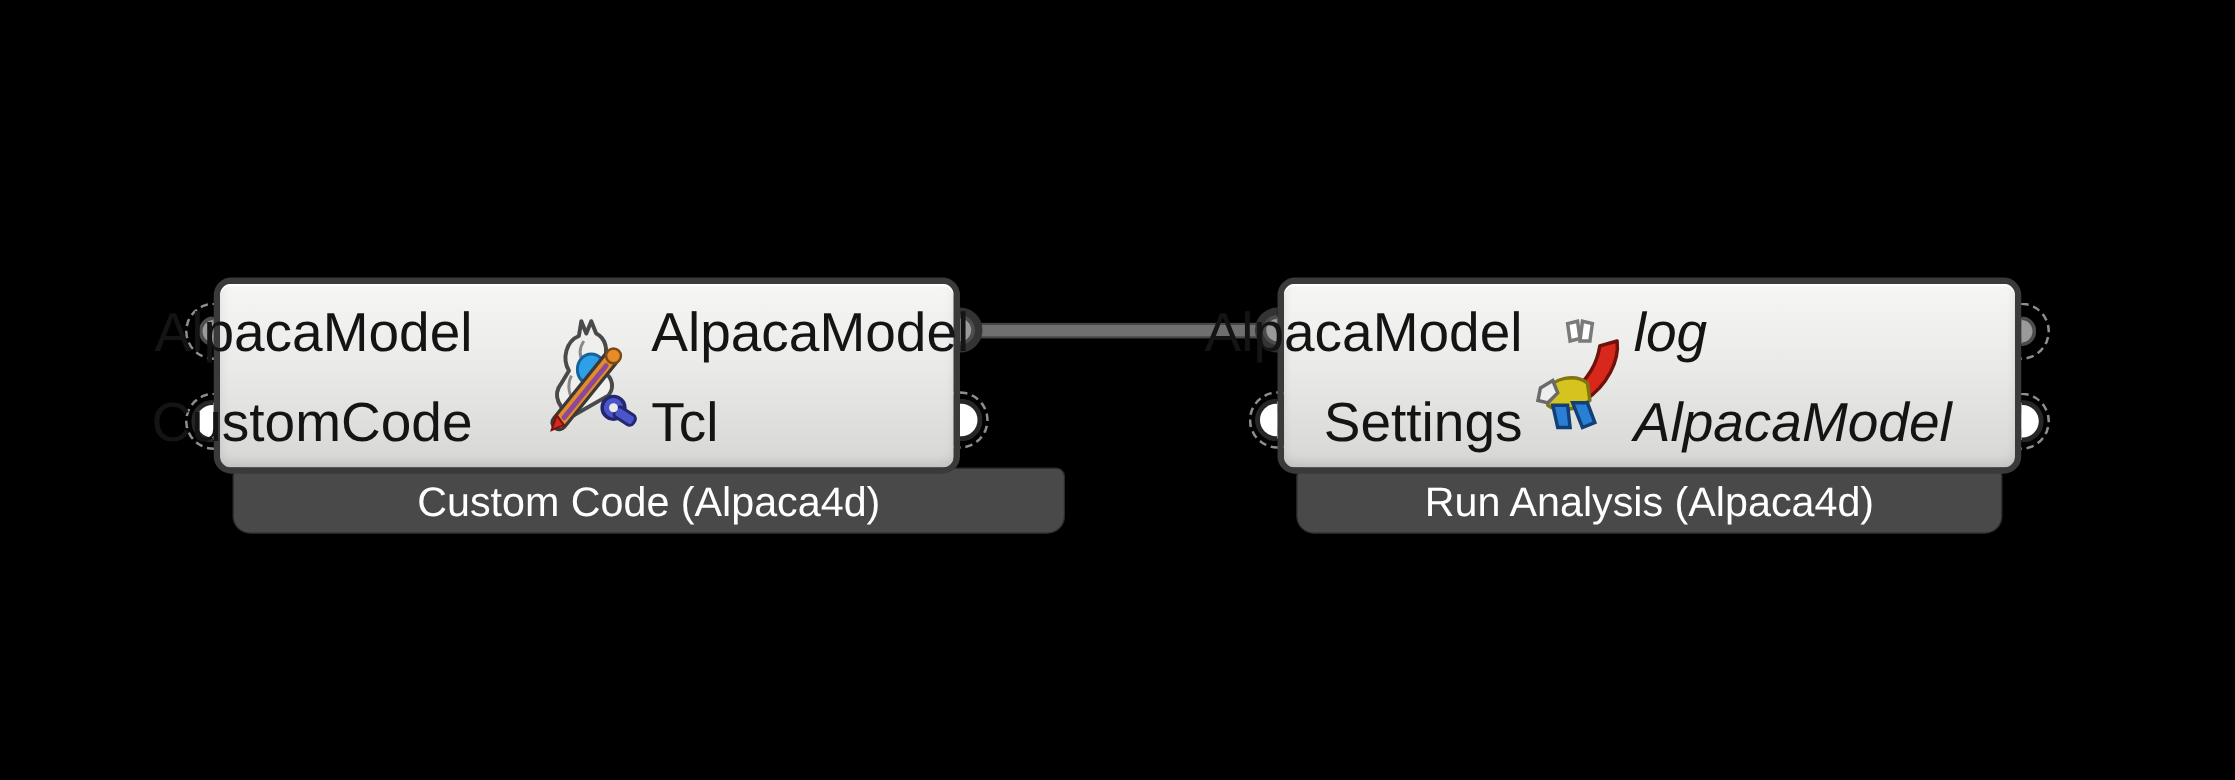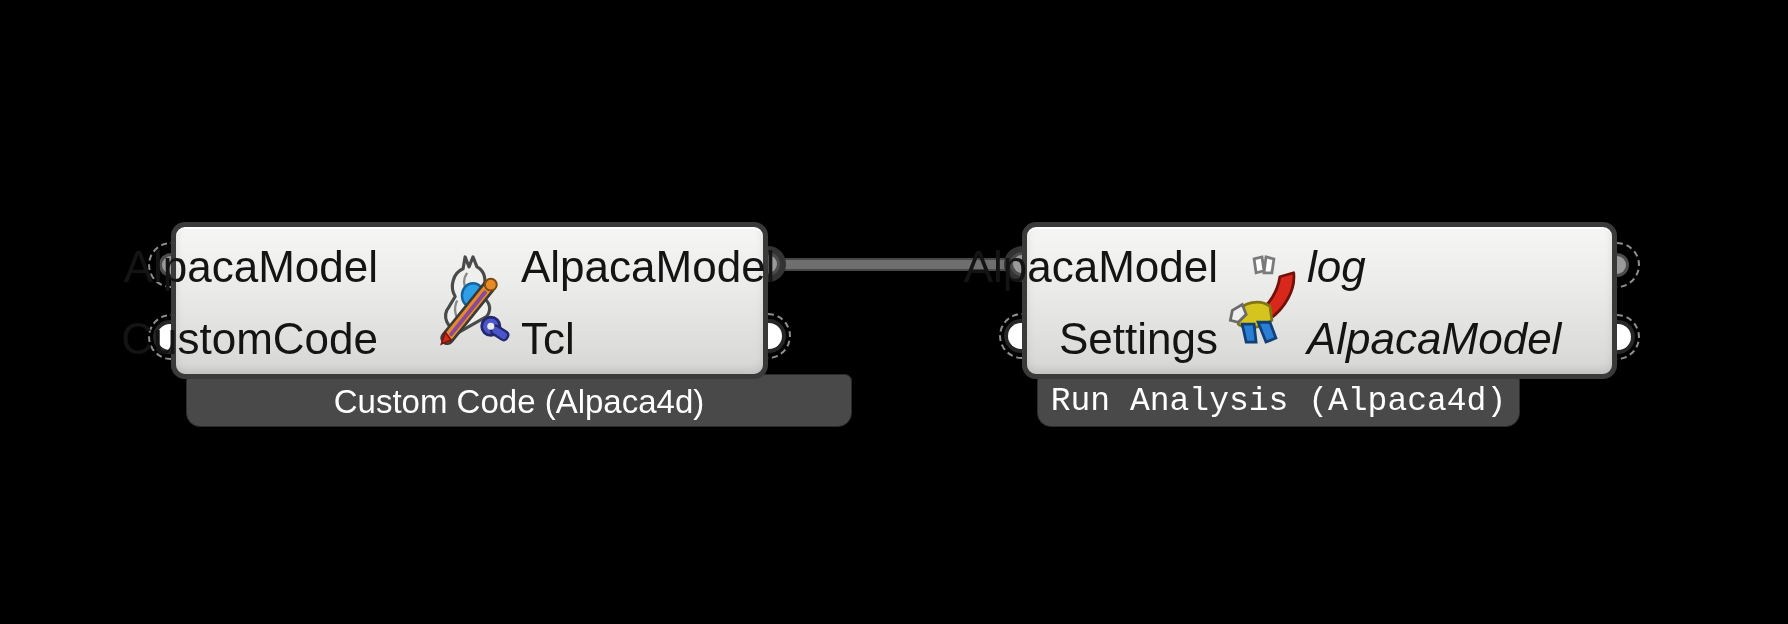--- a/index.html
+++ b/index.html
@@ -22,21 +22,21 @@
   
   .titlebar {
     position:absolute; z-index:1; height:53px;
     background:#494949; border:1px solid #2c2c2c;
     border-radius:7px 7px 14px 14px;
     display:flex; align-items:flex-end; justify-content:center;
     color:#ffffff; font-size:33px; line-height:44px;
   }
   .titlebar span { display:block; padding-bottom:2px; }
   #cc-title { left:186px; top:374px; width:666px; }
-  #ra-title { left:1037px; top:374px; width:483px;font-family:Liberation Mono, monospace; }
+  #ra-title { left:1037px; top:374px; width:565px; }
 
   
   .plabel {
     position:absolute; z-index:5; font-size:44px; line-height:40px; height:40px;
     color:#141414; white-space:nowrap;
   }
   .row1 { top:247px; } .row2 { top:319px;text-align:right; }
   .cc-in  { right:1410px; }
   .cc-out { left:521px; }
   .ra-in  { right:570px; }

